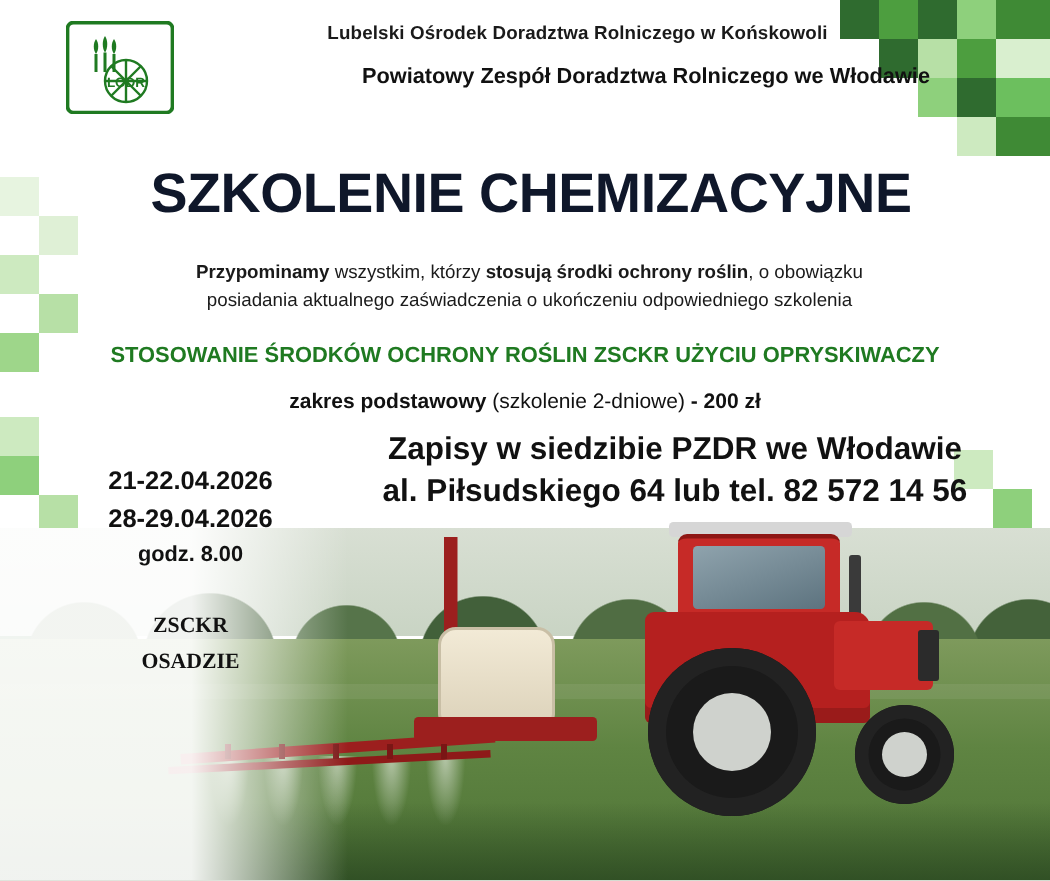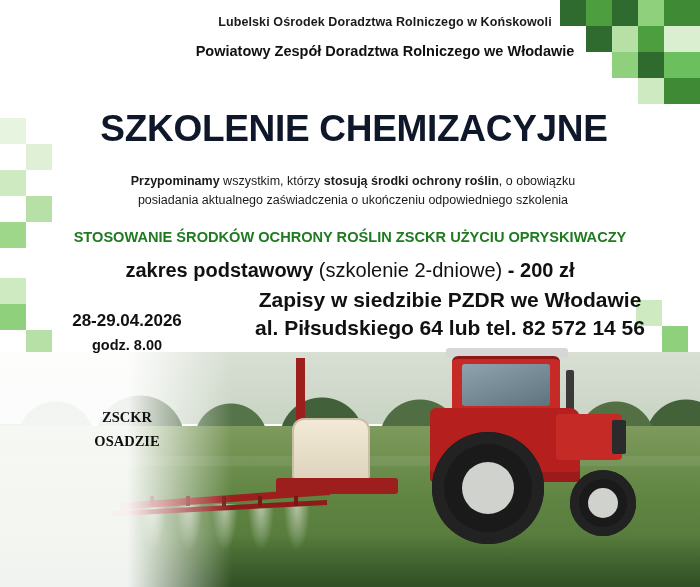--- a/index.html
+++ b/index.html
@@ -59,20 +59,21 @@
     color: #1a1a1a;
     letter-spacing: 0.1px;
     line-height: 16px;
   }
   .org-line2 {
     margin-top: 12px;
     font-size: 14.5px;
     font-weight: bold;
     color: #111111;
     line-height: 18px;
+    text-align: right;
   }
 
   
   .main-title {
     position: absolute;
     top: 108px;
     left: 4px;
     width: 700px;
     text-align: center;
     font-size: 37px;
@@ -109,21 +110,21 @@
     z-index: 6;
   }
 
   
   .scope {
     position: absolute;
     top: 259px;
     left: 0;
     width: 700px;
     text-align: center;
-    font-size: 20px;
+    font-size: 14px;
     color: #111111;
     z-index: 6;
   }
   .scope .b { font-weight: bold; }
   .scope .n { font-weight: normal; }
 
   
   .register {
     position: absolute;
     top: 286px;
@@ -395,20 +396,41 @@
   <div class="mosaic" style="left:636px; top:300px; width:64px; height:160px;">
     <div class="sq" style="left:0;top:0;width:26px;height:26px;background:#cdeac0;"></div>
     <div class="sq" style="left:26px;top:26px;width:26px;height:26px;background:#8ed07c;"></div>
     <div class="sq" style="left:0;top:52px;width:26px;height:26px;background:#e7f4e0;"></div>
     <div class="sq" style="left:38px;top:78px;width:26px;height:26px;background:#b7e0a6;"></div>
     <div class="sq" style="left:12px;top:104px;width:26px;height:26px;background:#dff0d6;"></div>
   </div>
 
   <div class="header">
 
+    <div class="logo">
+      <svg viewBox="0 0 72 62" width="72" height="62" aria-hidden="true">
+        <rect x="1" y="1" width="70" height="60" rx="4" fill="#ffffff" stroke="#1f7a21" stroke-width="2.5"></rect>
+        <g fill="#1f7a21">
+          <path d="M20 12c2 3 2 7 0 10-2-3-2-7 0-10z"></path>
+          <path d="M26 10c2 3 2 8 0 11-2-3-2-8 0-11z"></path>
+          <path d="M32 12c2 3 2 7 0 10-2-3-2-7 0-10z"></path>
+          <rect x="19" y="22" width="2" height="12"></rect>
+          <rect x="25" y="21" width="2" height="13"></rect>
+          <rect x="31" y="22" width="2" height="12"></rect>
+        </g>
+        <g stroke="#1f7a21" stroke-width="1.6" fill="none">
+          <circle cx="40" cy="40" r="14"></circle>
+          <line x1="26" y1="40" x2="54" y2="40"></line>
+          <line x1="40" y1="26" x2="40" y2="54"></line>
+          <line x1="30" y1="30" x2="50" y2="50"></line>
+          <line x1="50" y1="30" x2="30" y2="50"></line>
+        </g>
+        <text x="40" y="44" font-family="'Liberation Sans', sans-serif" font-size="9" font-weight="bold" fill="#1f7a21" text-anchor="middle">LODR</text>
+      </svg>
+    </div>
 
     <div class="org-lines">
       <div class="org-line1">Lubelski Ośrodek Doradztwa Rolniczego w Końskowoli</div>
       <div class="org-line2">Powiatowy Zespół Doradztwa Rolniczego we Włodawie</div>
     </div>
   </div>
 
   <div class="main-title">SZKOLENIE CHEMIZACYJNE</div>
 
   <div class="intro">
@@ -460,20 +482,21 @@
   <div class="tractor wheel-front-hub"></div>
 
   <div class="photo-overlay-left"></div>
 
   <div class="register">
     <div>Zapisy w siedzibie PZDR we Włodawie</div>
     <div>al. Piłsudskiego 64 lub tel. 82 572 14 56</div>
   </div>
 
   <div class="dates">
+    <div class="d">21-22.04.2026</div>
     <div class="d">28-29.04.2026</div>
     <div class="hour">godz. 8.00</div>
   </div>
 
   <div class="venue">
     <div>ZSCKR</div>
     <div>OSADZIE</div>
   </div>
 
 </div>

